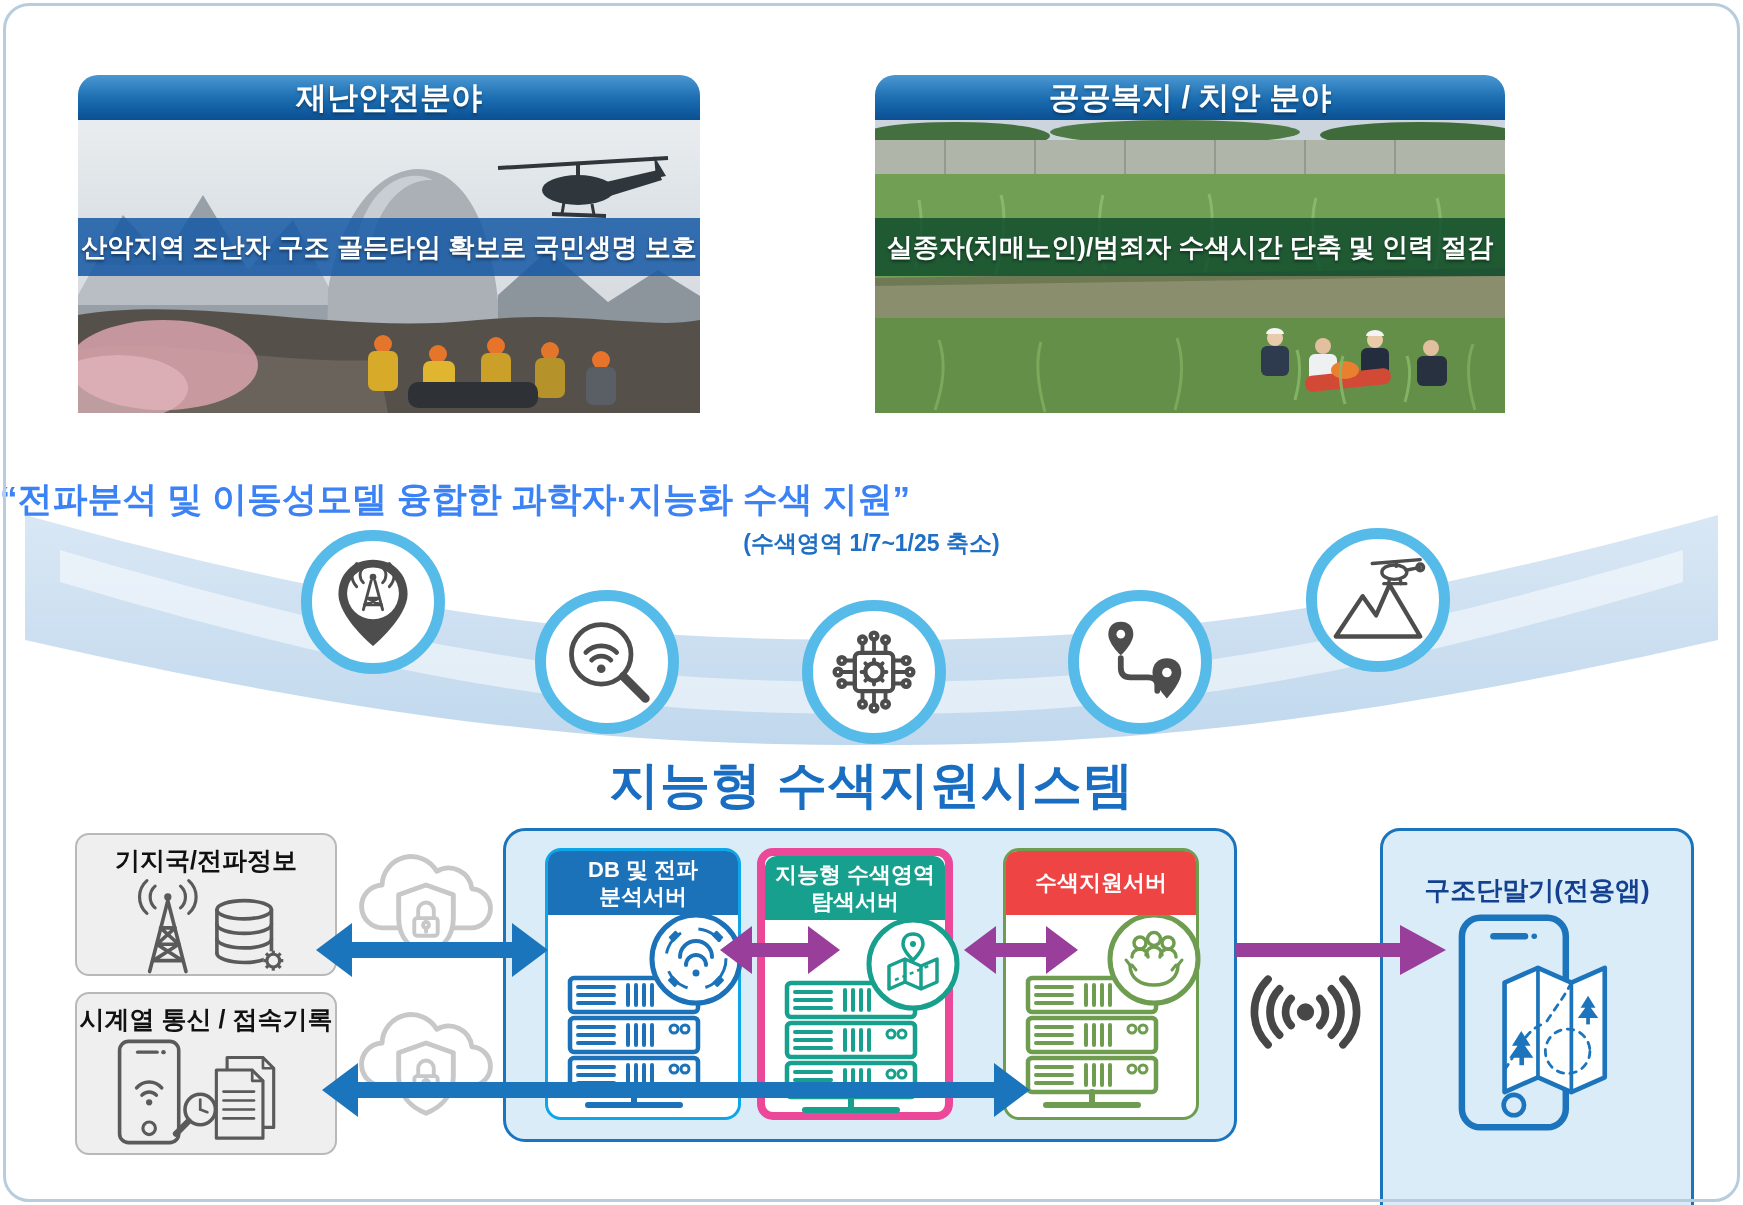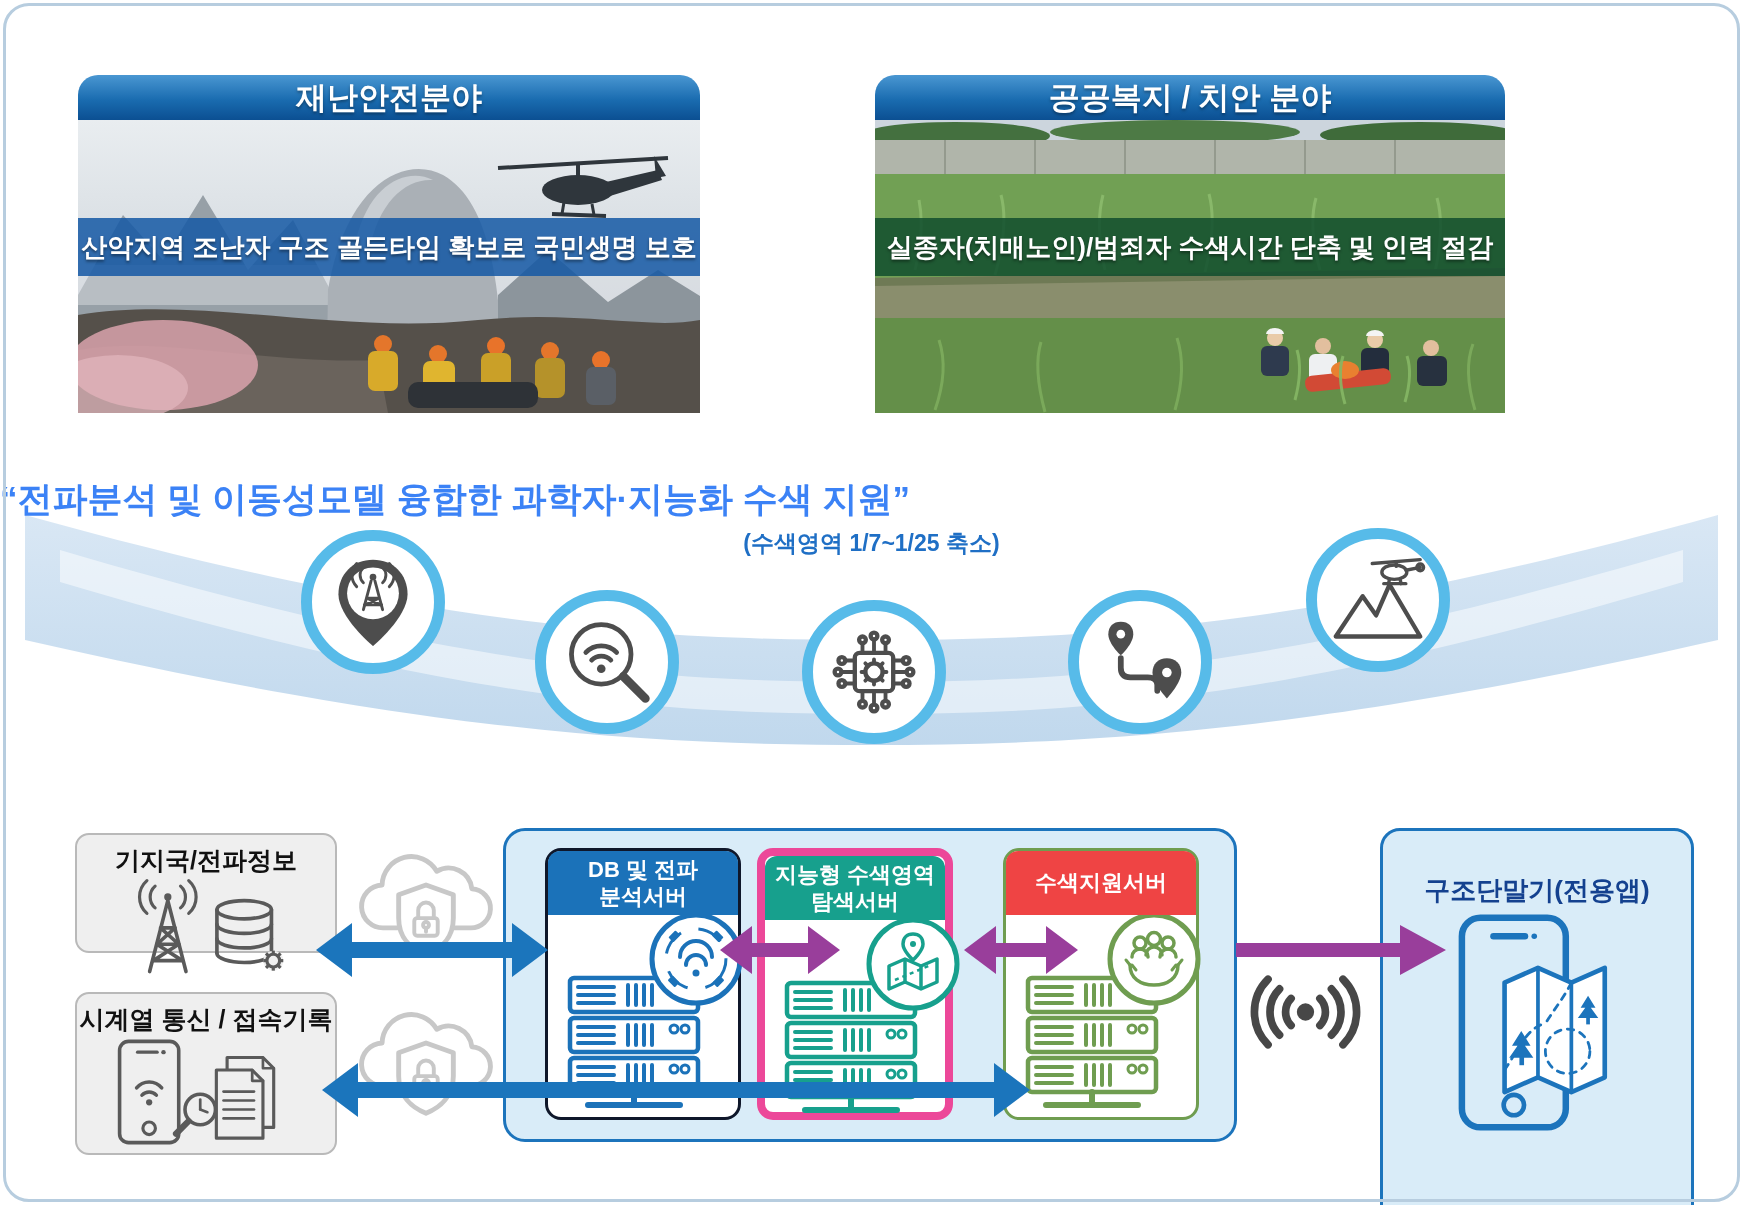--- a/index.html
+++ b/index.html
@@ -30,33 +30,33 @@
   .circle{position:absolute;width:144px;height:144px;border-radius:50%;background:#fff;border:11px solid #57bbe9;
     box-sizing:border-box;display:flex;align-items:center;justify-content:center;z-index:3;}
   .c1{left:301px;top:530px;} .c2{left:535px;top:590px;} .c3{left:802px;top:600px;} .c4{left:1068px;top:590px;} .c5{left:1306px;top:528px;}
 
   .sys-title{position:absolute;left:0;right:0;top:752px;text-align:center;font-size:50px;font-weight:bold;color:#1a6ec2;z-index:2;letter-spacing:1px;}
 
   
   .src-box{position:absolute;left:75px;width:262px;background:#efefef;border:2px solid #b9b9b9;border-radius:14px;
     box-sizing:border-box;text-align:center;z-index:2;}
   .src-box .lbl{margin-top:9px;font-size:25px;font-weight:bold;color:#111;}
-  .src1{top:833px;height:120px;} .src2{top:992px;height:163px;}
+  .src1{top:833px;height:143px;} .src2{top:992px;height:163px;}
 
   .cloud{position:absolute;width:148px;height:122px;z-index:2;}
   .cloud1{left:352px;top:842px;} .cloud2{left:352px;top:1000px;}
 
   .platform{position:absolute;left:503px;top:828px;width:734px;height:314px;background:#d9ecf8;
     border:3px solid #1c74bc;border-radius:22px;box-sizing:border-box;z-index:1;}
 
   .card{position:absolute;top:848px;width:196px;height:272px;background:#fff;border-radius:16px;box-sizing:border-box;z-index:5;}
   .card .hd{height:64px;border-radius:12px 12px 0 0;display:flex;flex-direction:column;align-items:center;justify-content:center;
     color:#fff;font-weight:bold;font-size:22px;line-height:1.25;}
   .card .body{position:absolute;left:0;right:0;top:64px;bottom:0;}
-  .card-blue{left:545px;border:3px solid #0f172a;} .card-blue .hd{background:#1b72b9;}
+  .card-blue{left:545px;border:3px solid #0ea5e9;} .card-blue .hd{background:#1b72b9;}
   .card-teal{left:757px;border:8px solid #ec4899;text-align:right;} .card-teal .hd{background:#17a08d;}
   .card-green{left:1003px;border:3px solid #6f9d50;} .card-green .hd{background:#ef4444;}
 
   .signal{position:absolute;left:1243px;top:962px;width:125px;height:100px;z-index:2;}
 
   .terminal{position:absolute;left:1380px;top:828px;width:314px;height:403px;background:#d9ecf8;
     border:3px solid #1c74bc;border-radius:20px;box-sizing:border-box;text-align:center;z-index:2;}
   .terminal .lbl{margin-top:42px;font-size:26px;font-weight:bold;color:#14418f;}
 
   .arrows{position:absolute;inset:0;z-index:30;pointer-events:none;}
@@ -278,20 +278,21 @@
           <line x1="79" y1="19" x2="94" y2="16"></line>
           <circle cx="94" cy="16" r="3.5"></circle>
           <line x1="56" y1="33" x2="79" y2="33"></line>
           <line x1="62" y1="28" x2="61" y2="33"></line>
             <line x1="73" y1="28" x2="74" y2="33"></line>
         </g>
       </g>
     </svg>
   </div>
 
+  <div class="sys-title">지능형 수색지원시스템</div>
 
   <div class="src-box src1">
     <div class="lbl">기지국/전파정보</div>
     <svg width="210" height="100" viewBox="0 0 200 110">
       <g stroke="#5a5a5a" fill="none" stroke-width="4" stroke-linecap="round" stroke-linejoin="round">
         <path d="M38,104 L58,26 M78,104 L58,26"></path>
         <path d="M50,56 H66 M46,74 H70 M50,56 L70,74 M66,56 L46,74"></path>
         <path d="M46,74 L74,92 M70,74 L42,92 M42,92 H74"></path>
         <g stroke-width="3.5">
           <path d="M44,34 A16,16 0 0 1 44,10"></path>

